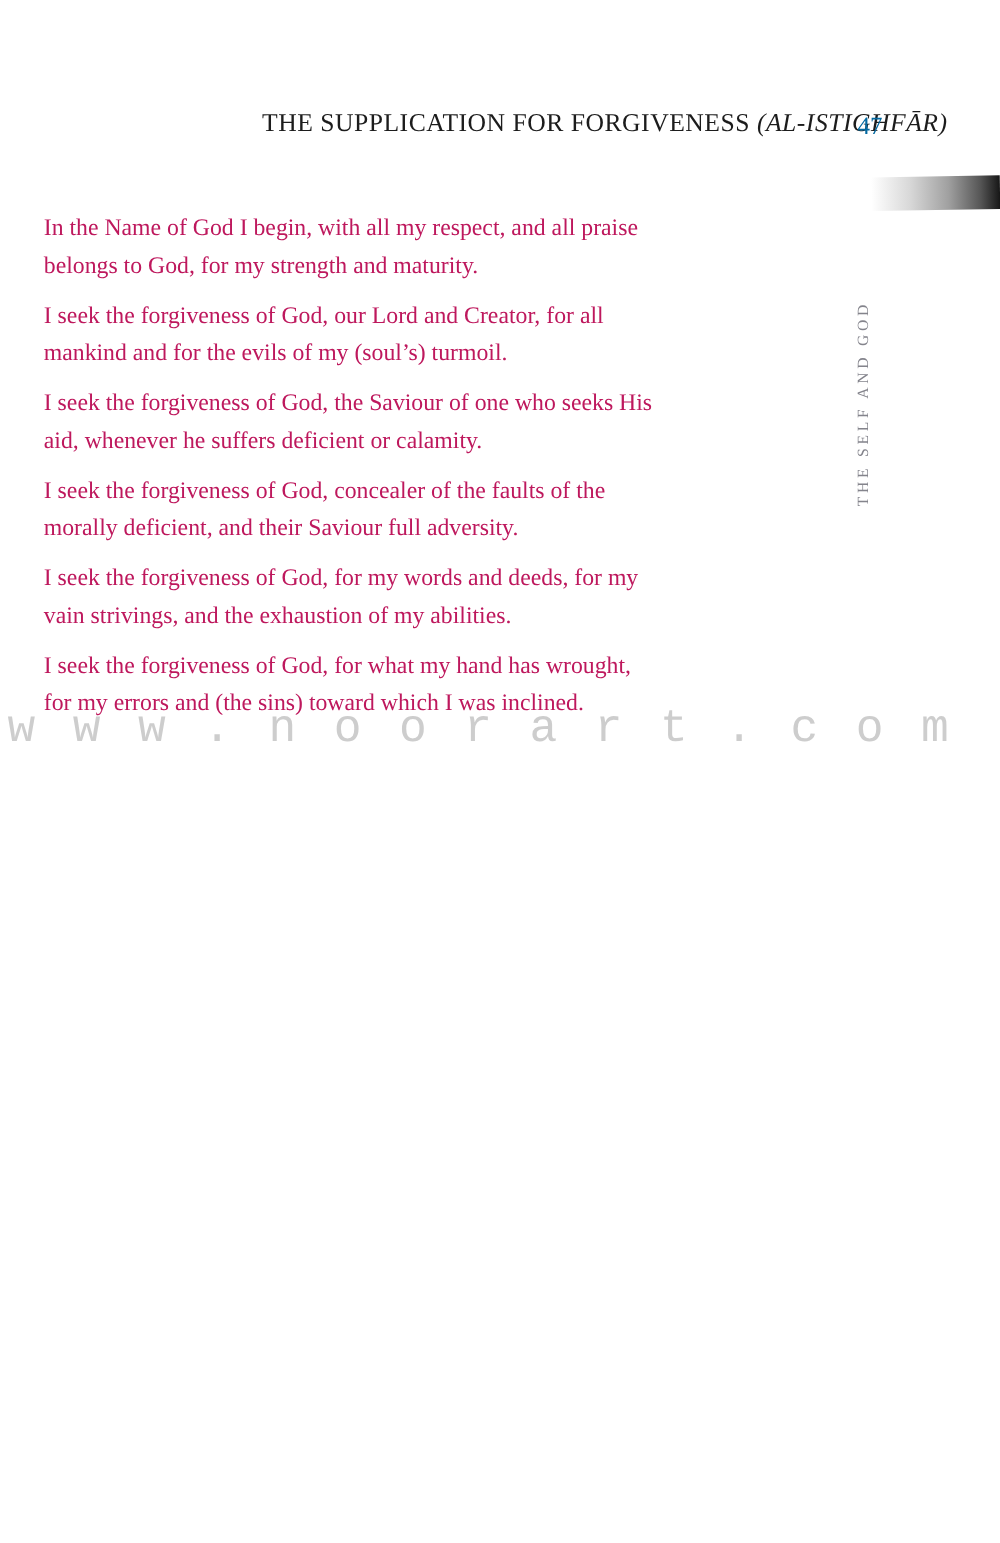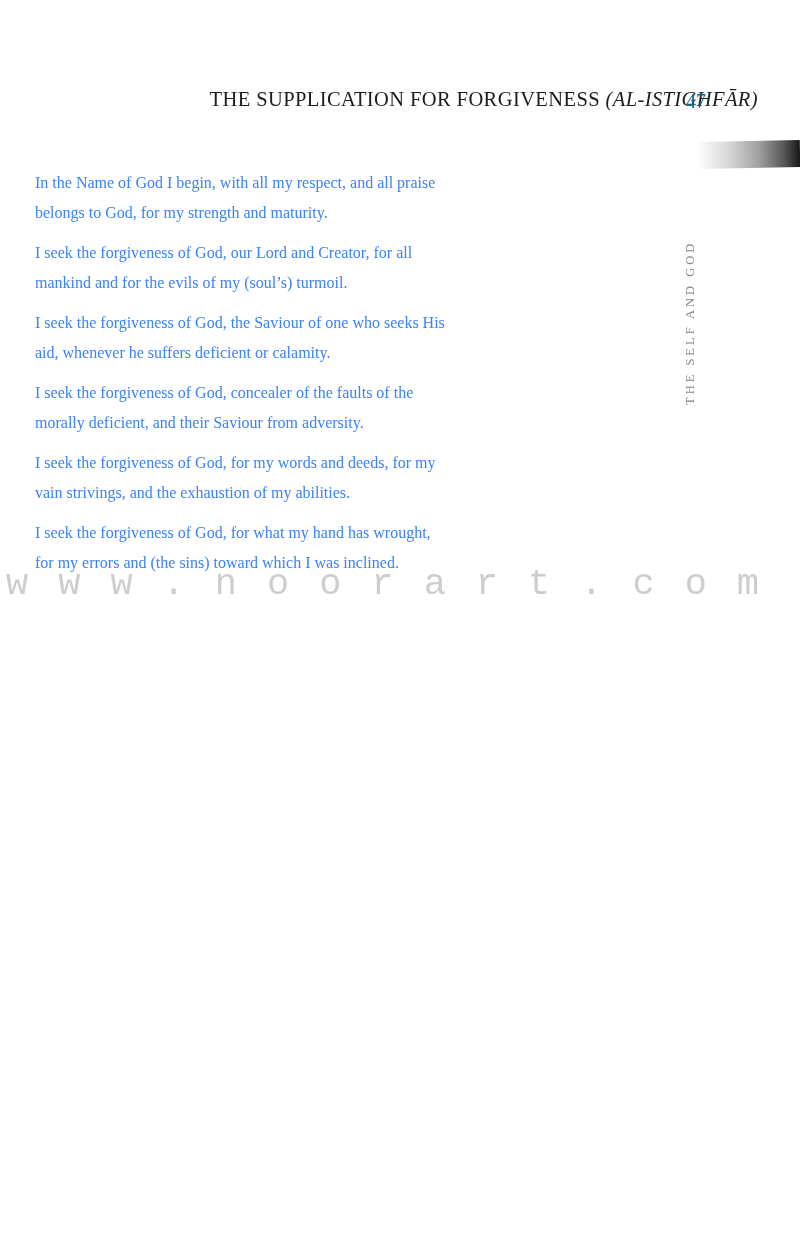--- a/index.html
+++ b/index.html
@@ -68,23 +68,23 @@
   
   .body-text {
     position: absolute;
     left: 35px;
     top: 168px;
     width: 640px;
     z-index: 1;
   }
   .body-text p {
     margin: 0 0 10px 0;
-    font-size: 16px;
+    font-size: 19px;
     line-height: 30px;
-    color: #3b82f6;
+    color: #be185d;
     white-space: pre-line;
   }
 
   
   .watermark {
     position: absolute;
     left: 6px;
     top: 563px;
     z-index: 0;
     font-family: "Liberation Mono", monospace;
@@ -112,20 +112,20 @@
   <div class="watermark">www.noorart.com</div>
 
   <div class="body-text">
     <p>In the Name of God I begin, with all my respect, and all praise
 belongs to God, for my strength and maturity.</p>
     <p>I seek the forgiveness of God, our Lord and Creator, for all
 mankind and for the evils of my (soul’s) turmoil.</p>
     <p>I seek the forgiveness of God, the Saviour of one who seeks His
 aid, whenever he suffers deficient or calamity.</p>
     <p>I seek the forgiveness of God, concealer of the faults of the
-morally deficient, and their Saviour from adversity.</p>
+morally deficient, and their Saviour full adversity.</p>
     <p>I seek the forgiveness of God, for my words and deeds, for my
 vain strivings, and the exhaustion of my abilities.</p>
     <p>I seek the forgiveness of God, for what my hand has wrought,
 for my errors and (the sins) toward which I was inclined.</p>
   </div>
 
 </div>
 
 </body></html>

